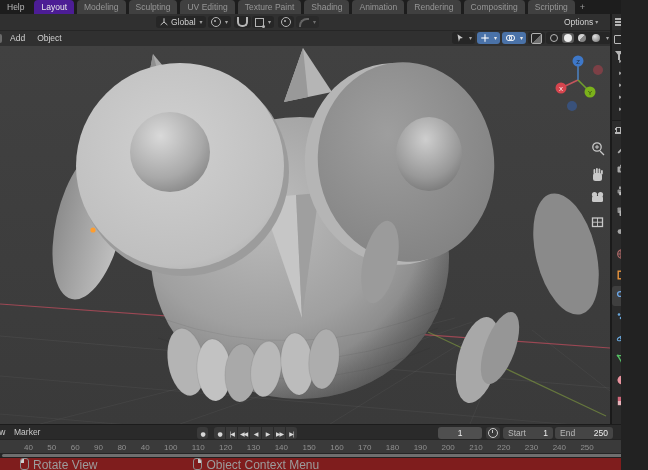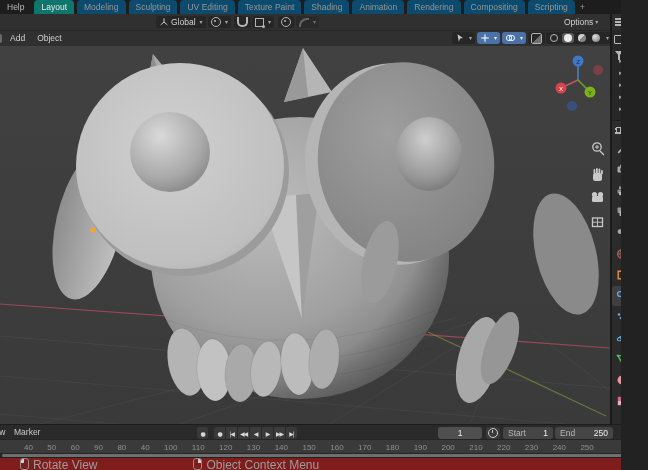--- a/index.html
+++ b/index.html
@@ -6,23 +6,23 @@
   #app{position:relative;width:621px;height:470px;background:#303030;overflow:hidden;
        font-family:"Liberation Sans",sans-serif;color:#c7c7c7;font-size:9px;-webkit-font-smoothing:antialiased}
   .abs{position:absolute}
   .flex{display:flex;align-items:center}
   .chev{font-family:"DejaVu Sans",sans-serif;font-size:6px;color:#a5a5a5;line-height:1;margin-left:2px}
 
   
   #topbar{left:0;top:0;width:648px;height:14px;background:#1d1d1d;display:flex;align-items:center}
   .help-menu{color:#b9b9b9;font-size:8.5px;padding:0 6px 0 7px;height:14px;display:flex;align-items:center}
   #ws-tabs{display:flex;gap:3px;margin-left:4px}
-  .ws-tab{height:14px;padding:0 7px;display:flex;align-items:center;background:#0c4a6e;border-radius:4px 4px 0 0;
+  .ws-tab{height:14px;padding:0 7px;display:flex;align-items:center;background:#404040;border-radius:4px 4px 0 0;
           color:#969696;font-size:8.5px;white-space:nowrap}
-  .ws-tab.active{background:#0f766e;color:#e9e9e9}
+  .ws-tab.active{background:#4c1d95;color:#e9e9e9}
   .ws-add{color:#9a9a9a;font-size:9px;padding:0 5px}
   #scene-widget{position:absolute;right:4px;top:1px;height:12px;display:flex;align-items:center;gap:2px}
   .scene-field{background:#2f2f2f;border:1px solid #3d3d3d;border-radius:3px;height:12px;display:flex;
                align-items:center;width:112px;padding:0 3px;gap:3px}
   .scene-field .val{color:#dcdcdc;font-size:8.5px;flex:1}
   .ic-copy{position:relative;width:8px;height:9px}
   .ic-copy i{position:absolute;width:5px;height:6px;border:1px solid #b5b5b5;border-radius:1px;display:block}
   .ic-copy i:first-child{left:0;top:0}
   .ic-copy i:last-child{left:2px;top:2px;background:#2f2f2f}
   .ic-x{font-family:"DejaVu Sans",sans-serif;color:#9a9a9a;font-size:9px;line-height:1}

